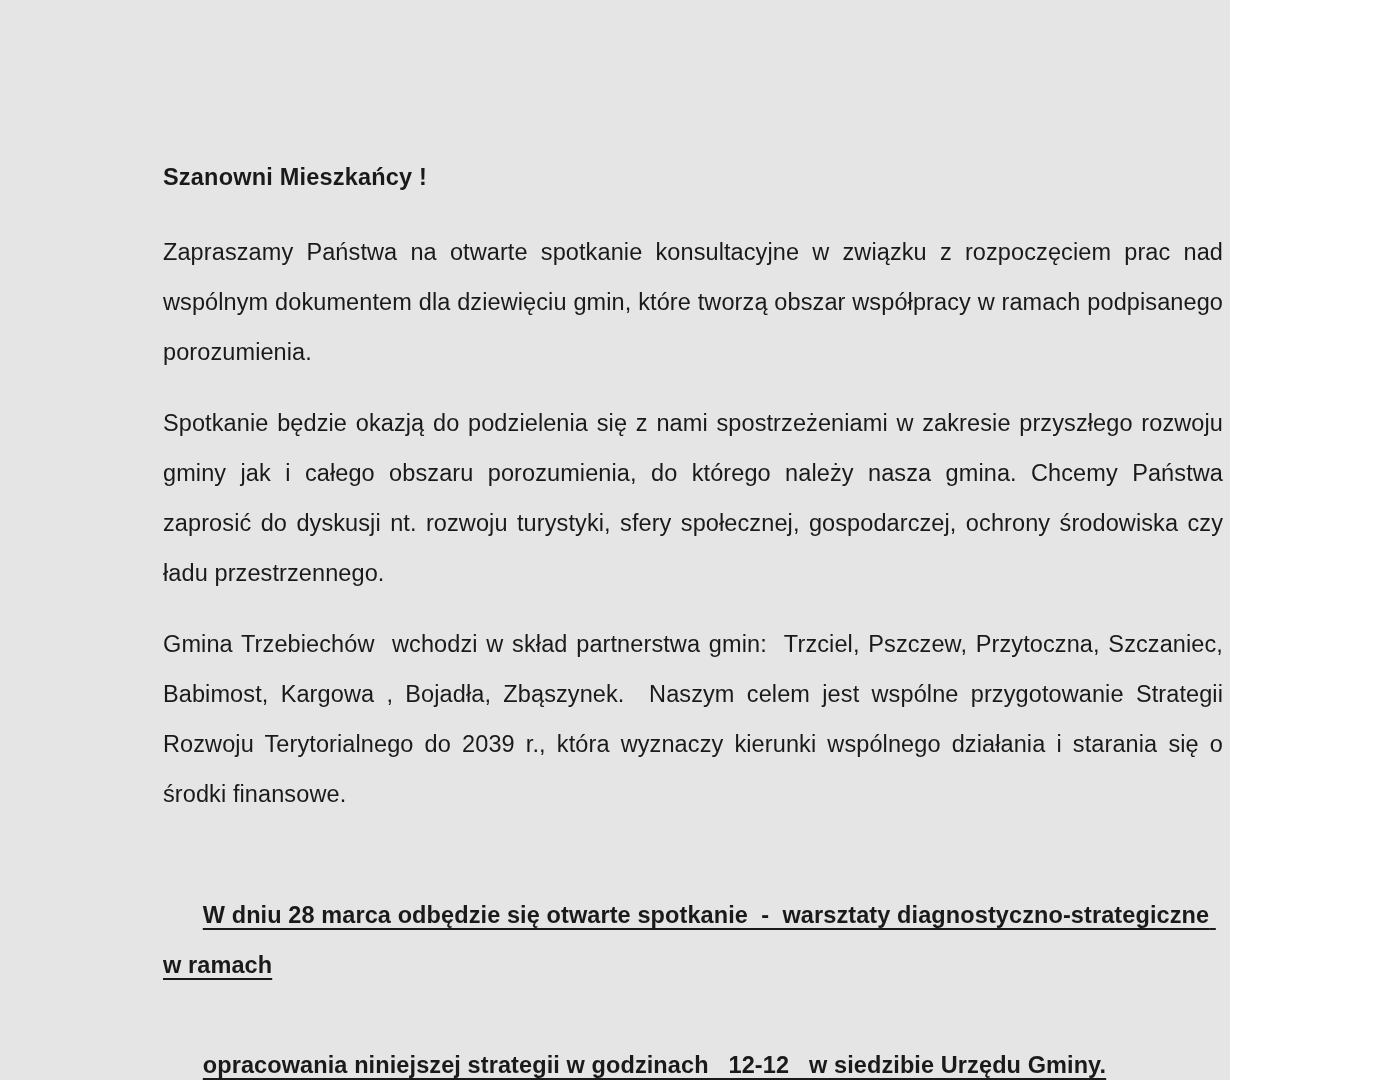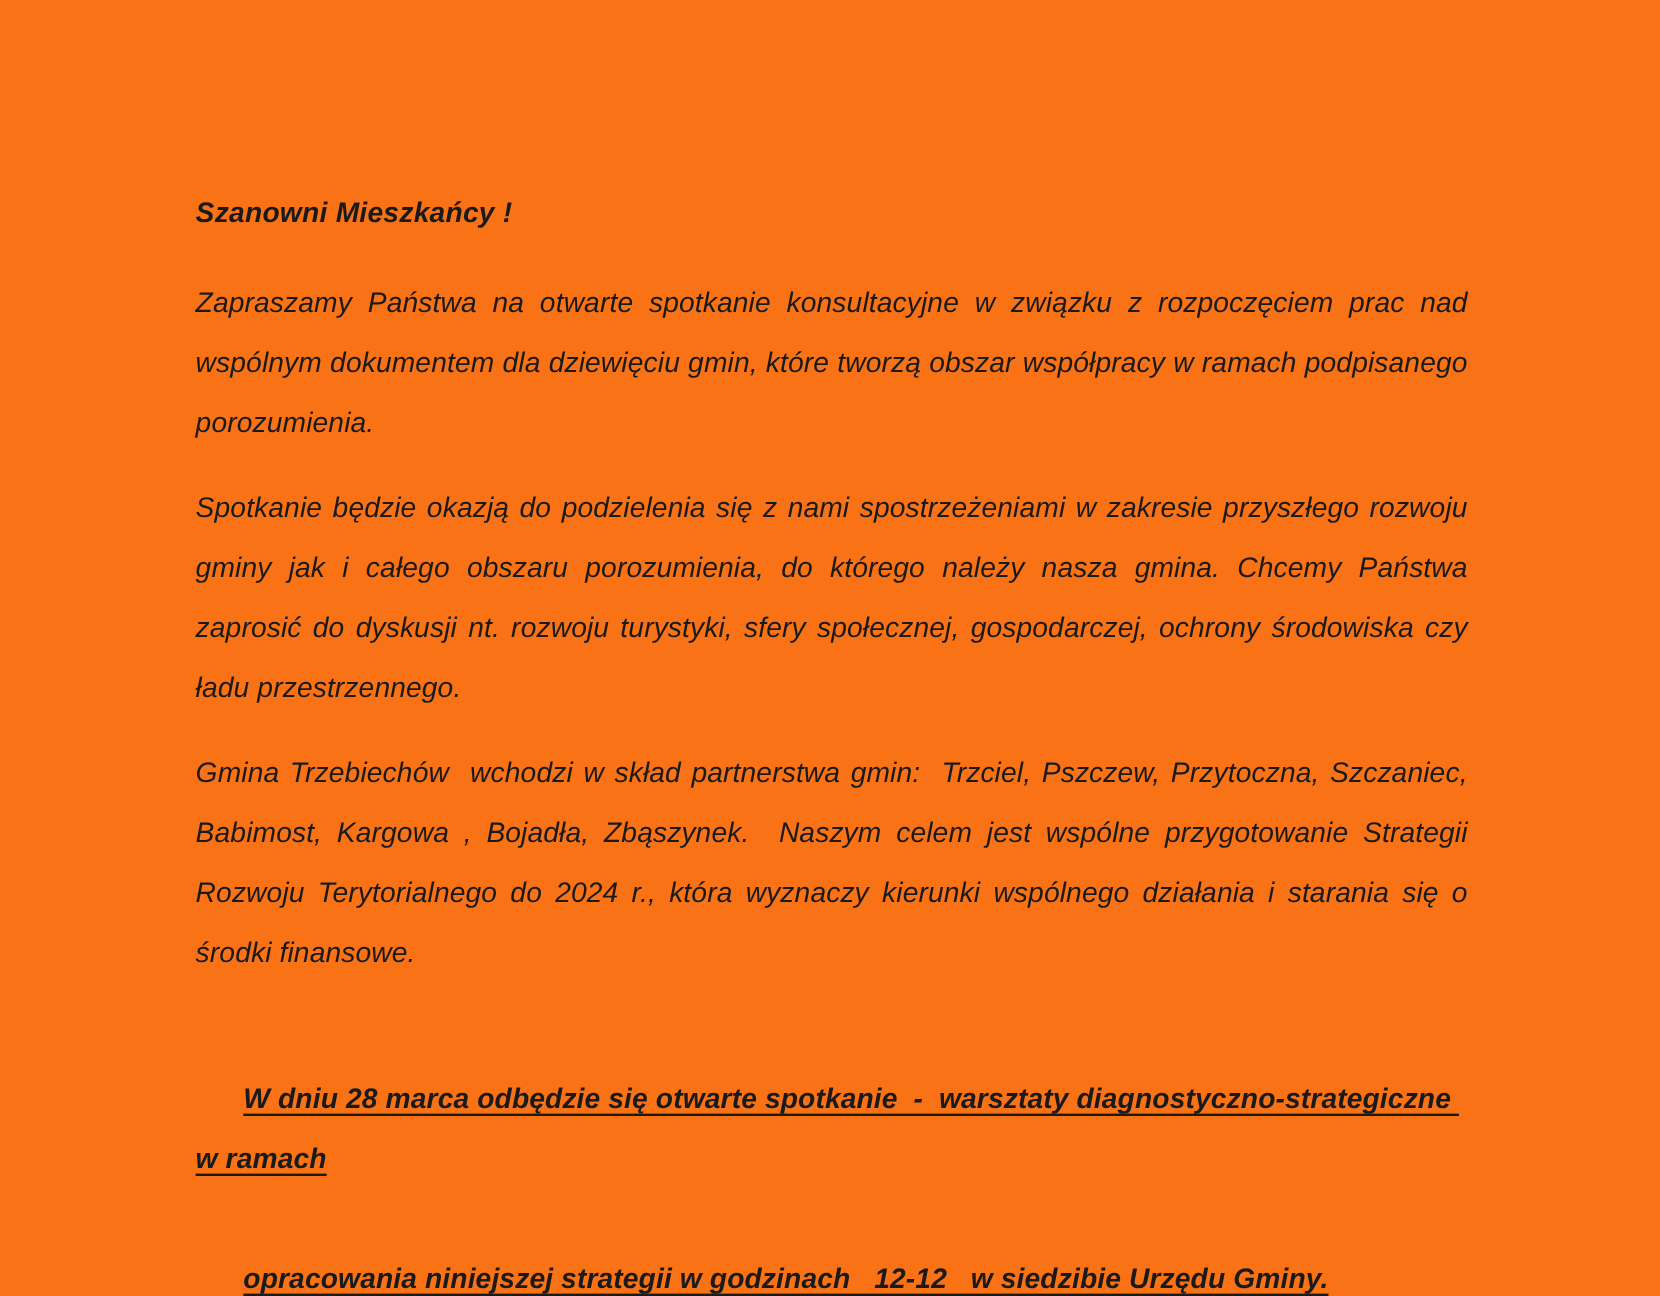--- a/index.html
+++ b/index.html
@@ -11,24 +11,23 @@
     width: 1383px;
     height: 1080px;
     overflow: hidden;
     font-family: "Liberation Sans", sans-serif;
     color: #1a1a1a;
     -webkit-font-smoothing: antialiased;
   }
 
   #page {
     position: relative;
-    width: 1383px;
+    width: 1230px;
     height: 1080px;
-    background: #f97316;
-    font-style: italic;
+    background: #e5e5e5;
   }
 
   #doc-body {
     position: absolute;
     left: 163px;
     top: 160px;
     width: 1060px;
   }
 
   .para {
@@ -70,21 +69,21 @@
 
 <div id="page">
   <div id="doc-body">
 
     <h1 class="heading">Szanowni Mieszkańcy !</h1>
 
     <p class="para">Zapraszamy Państwa na otwarte spotkanie konsultacyjne w związku z rozpoczęciem prac nad wspólnym dokumentem dla dziewięciu gmin, które tworzą obszar współpracy w ramach podpisanego porozumienia.</p>
 
     <p class="para">Spotkanie będzie okazją do podzielenia się z nami spostrzeżeniami w zakresie przyszłego rozwoju gminy jak i całego obszaru porozumienia, do którego należy nasza gmina. Chcemy Państwa zaprosić do dyskusji nt. rozwoju turystyki, sfery społecznej, gospodarczej, ochrony środowiska czy ładu przestrzennego.</p>
 
-    <p class="para">Gmina Trzebiechów  wchodzi w skład partnerstwa gmin:  Trzciel, Pszczew, Przytoczna, Szczaniec, Babimost, Kargowa , Bojadła, Zbąszynek.  Naszym celem jest wspólne przygotowanie Strategii Rozwoju Terytorialnego do 2024 r., która wyznaczy kierunki wspólnego działania i starania się o środki finansowe.</p>
+    <p class="para">Gmina Trzebiechów  wchodzi w skład partnerstwa gmin:  Trzciel, Pszczew, Przytoczna, Szczaniec, Babimost, Kargowa , Bojadła, Zbąszynek.  Naszym celem jest wspólne przygotowanie Strategii Rozwoju Terytorialnego do 2039 r., która wyznaczy kierunki wspólnego działania i starania się o środki finansowe.</p>
 
     <p class="highlight">
       <span class="u-line">W dniu 28 marca odbędzie się otwarte spotkanie  -  warsztaty diagnostyczno-strategiczne w ramach</span><br>
       <span class="u-line">opracowania niniejszej strategii w godzinach   12-12   w siedzibie Urzędu Gminy.</span>
     </p>
 
   </div>
 </div>
 
 </body></html>

